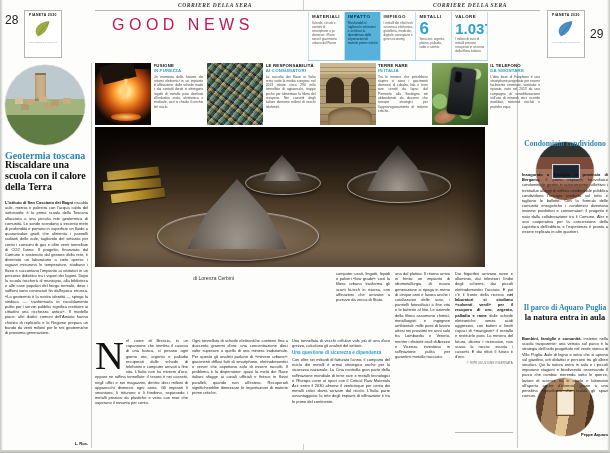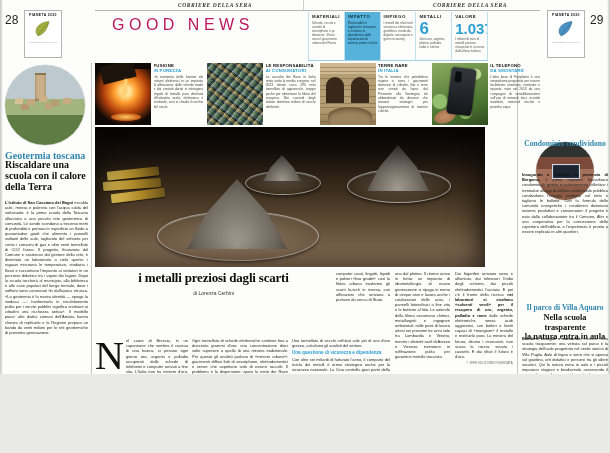--- a/index.html
+++ b/index.html
@@ -1,16 +1,16 @@
 <!DOCTYPE html>
 <html><head>
 <meta charset="utf-8">
 <style>
   html,body{margin:0;padding:0;background:#e9e9e6;}
-  .spread{position:relative;width:610px;height:374px;background:#fdfdfc;overflow:hidden;
+  .spread{position:relative;width:610px;height:453px;background:#fdfdfc;overflow:hidden;
           font-family:"Liberation Sans",sans-serif;color:#222;}
   .abs{position:absolute;}
   .edge-l{left:0;top:0;width:3px;height:453px;background:linear-gradient(90deg,#c2c2be,rgba(255,255,255,0));}
   .edge-r{right:0;top:0;width:3px;height:453px;background:linear-gradient(-90deg,#c2c2be,rgba(255,255,255,0));}
   .edge-b{left:0;top:450px;width:610px;height:3px;background:linear-gradient(#d5d5d1,#b9b9b4);}
   .fold{width:1px;background:#cfcfcb;}
   .masthead{font-family:"Liberation Serif",serif;font-style:italic;font-weight:bold;font-size:5.5px;
             letter-spacing:.6px;color:#333;text-align:center;}
   .hrule{height:1px;background:#b9b9b4;}
   .pageno{font-size:12px;color:#222;}
@@ -153,21 +153,21 @@
   </div>
 
   <div class="abs logo" style="left:547px;top:10px;width:38px;height:48px;">
     <div class="t">PIANETA 2030</div>
     <svg class="leaf" viewBox="0 0 20 20" width="22" height="22">
         <path d="M15.5 3.2c-6.1.6-10.3 3-11.6 7.1-.8 2.6.2 5 1.9 5.9 4.7-1.7 8-5.2 9.7-13z" fill="#4a90c2" stroke="#2a5d86" stroke-width=".4"></path>
         <path d="M5.2 16.6c2.5-4.6 5.8-8.4 10-11.8" fill="none" stroke="#2a5d86" stroke-width=".5"></path>
       </svg>
     <div class="u">pianeta2030.corriere.it</div>
   </div>
-  <div class="abs pageno" style="left:590px;top:13px;">29</div>
+  <div class="abs pageno" style="left:590px;top:27px;">29</div>
 
   <div class="abs vrule" style="left:91px;top:63px;height:385px;"></div>
   <div class="abs vrule" style="left:517px;top:63px;height:385px;"></div>
 
   <div class="abs circ c-village" style="left:5px;top:65px;width:80px;height:80px;">
     <div class="tower"></div>
     <div class="houses"></div>
   </div>
   <div class="abs kick" style="left:5px;top:150px;width:83px;font-size:10px;">Geotermia toscana</div>
   <div class="abs hl-serif" style="left:5px;top:160px;width:83px;font-size:10px;line-height:10.8px;">Riscaldare una scuola con il calore della Terra</div>
@@ -233,21 +233,20 @@
     <div class="dish" style="left:150px;top:44px;width:74px;height:22px;"></div>
     <div class="pile" style="left:168px;top:28px;width:38px;height:26px;"></div>
     <div class="dish" style="left:62px;top:84px;width:160px;height:48px;"></div>
     <div class="pile" style="left:92px;top:52px;width:100px;height:70px;"></div>
     <div class="dish" style="left:252px;top:42px;width:102px;height:32px;"></div>
     <div class="pile" style="left:272px;top:18px;width:62px;height:46px;"></div>
     <div class="vig"></div>
   </div>
 
   <div class="abs" style="left:95px;top:271px;width:237px;">
-    <div class="mainhead">i metalli preziosi dagli scarti</div>
     <div class="byline">di Lorenza Cerbini</div>
   </div>
 
   <div class="abs tiny" style="left:336px;top:271px;width:54px;height:62px;">computer usati, lingotti, liquidi e polveri «low grade»: così la filiera urbana trasforma gli scarti hi-tech in risorsa, con affinazioni che arrivano a purezze da zecca di Stato.</div>
 
   <div class="abs tiny" style="left:95px;top:338px;width:93px;height:110px;">
     <span class="dropcap">N</span><span>el cuore di Brescia, in un capannone che sembra il caveau di una banca, si pesano ogni giorno oro, argento e palladio recuperati dalle schede di telefonini e computer arrivati a fine vita. L'Italia non ha miniere d'oro, eppure ne raffina tonnellate: il tesoro è nei cassetti, negli uffici e nei magazzini, dentro dieci milioni di apparecchi dismessi ogni anno. Gli impianti li smontano, li triturano e li fondono, separando i metalli preziosi da plastiche e vetro con rese che superano il novanta per cento.</span>
   </div>
   <div class="abs tiny" style="left:192px;top:338px;width:96px;height:110px;">Ogni tonnellata di schede elettroniche contiene fino a duecento grammi d'oro: una concentrazione dieci volte superiore a quella di una miniera tradizionale. Per questo gli analisti parlano di «miniere urbane»: giacimenti diffusi fatti di smartphone, elettrodomestici e server che aspettano solo di essere raccolti. Il problema è la dispersione: quasi la metà dei Raee italiani sfugge ai canali ufficiali e finisce in flussi paralleli, quando non all'estero. Recuperarli significherebbe dimezzare le importazioni di materie prime critiche.</div>
   <div class="abs tiny" style="left:292px;top:338px;width:98px;height:110px;">
@@ -264,21 +263,20 @@
 
   <div class="abs circ c-roof" style="left:536px;top:62px;width:58px;height:58px;">
     <div class="panel"></div>
   </div>
   <div class="abs kick" style="left:522px;top:139px;width:86px;font-size:7.6px;text-align:center;">Condominio condividono</div>
   <div class="abs tiny" style="left:522px;top:172px;width:86px;height:64px;"><b>Inaugurato a Treviglio, in provincia di Bergamo,</b><span> il primo impianto fotovoltaico condominiale gestito in autoconsumo collettivo: i trentadue alloggi di edilizia residenziale pubblica condividono l'energia prodotta sul tetto e tagliano le bollette. Con la formula delle comunità energetiche i condòmini diventano insieme produttori e consumatori: il progetto è nato dalla collaborazione tra il Comune, Aler e una cooperativa per la concessione della copertura dell'edificio, e l'esperienza è pronta a essere replicata in altri quartieri.</span></div>
 
   <div class="abs circ c-school" style="left:536px;top:240px;width:58px;height:58px;">
     <div class="win"></div>
   </div>
-  <div class="abs kick" style="left:522px;top:303px;width:86px;font-size:7.6px;text-align:center;">Il parco di Villa Aquaro</div>
+  <div class="abs kick" style="left:522px;top:303px;width:86px;font-size:7.6px;text-align:center;">Il parco di Aquaro Puglia</div>
   <div class="abs hl-serif" style="left:522px;top:313px;width:86px;font-size:8.4px;line-height:9.6px;text-align:center;">
-    <div>Nella scuola trasparente</div>
     <div>la natura entra in aula</div>
   </div>
   <div class="abs tiny" style="left:522px;top:336px;width:86px;height:94px;"><b>Bambini, famiglie e comunità,</b><span> insieme nella scuola trasparente: una vetrata sul parco è la strategia dell'asilo progettato nel verde storico di Villa Puglia. Aule di legno e vetro che si aprono sul giardino, orti didattici e percorsi tra gli alberi secolari. Qui la natura entra in aula e i piccoli imparano stagioni e biodiversità osservando il parco che cambia: merenda sotto le querce, lezioni di scienze tra le aiuole e laboratori all'aperto anche d'inverno, grazie a una pensilina fotovoltaica che scalda gli spazi comuni.</span></div>
   <div class="abs sig" style="left:522px;top:432px;width:86px;">Peppe Aquaro</div>
 
 </div>
 
 </body></html>

